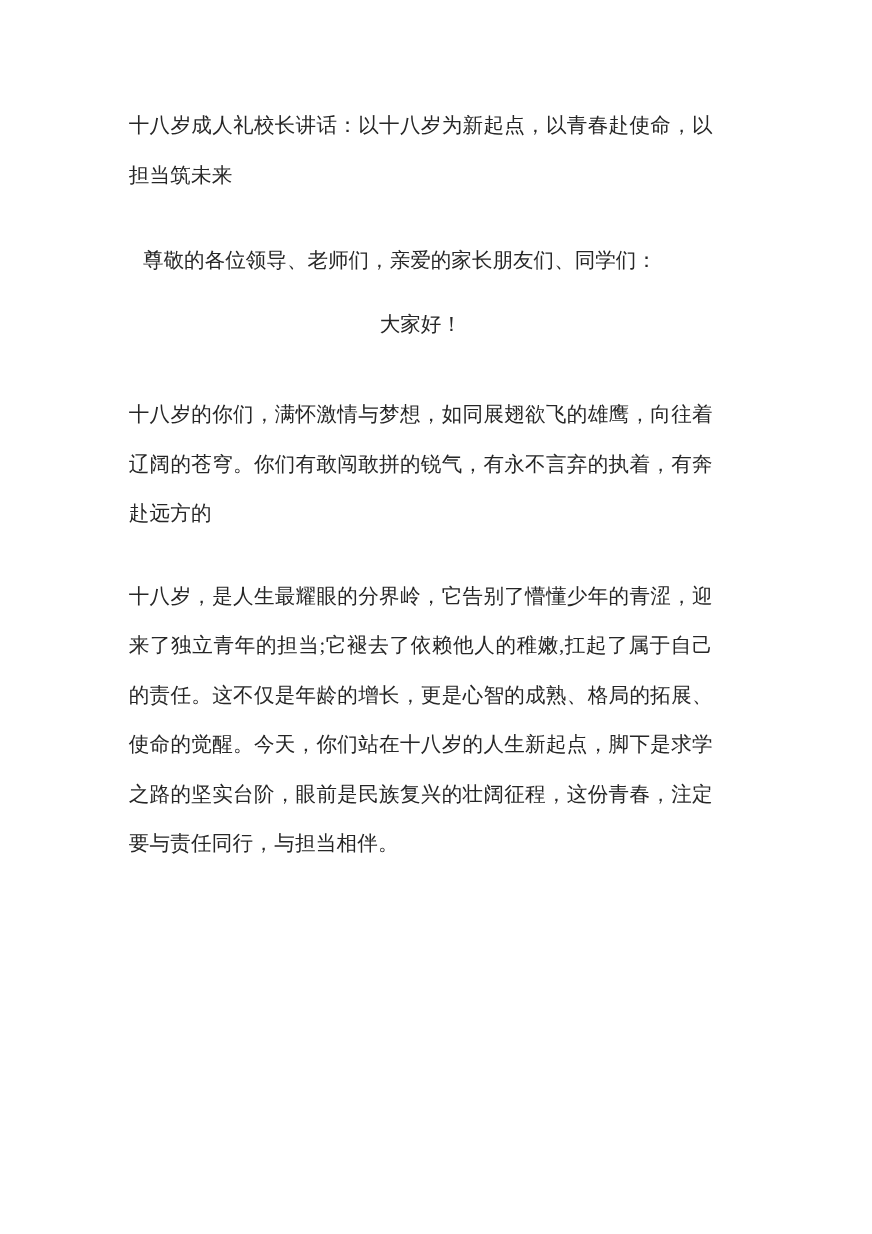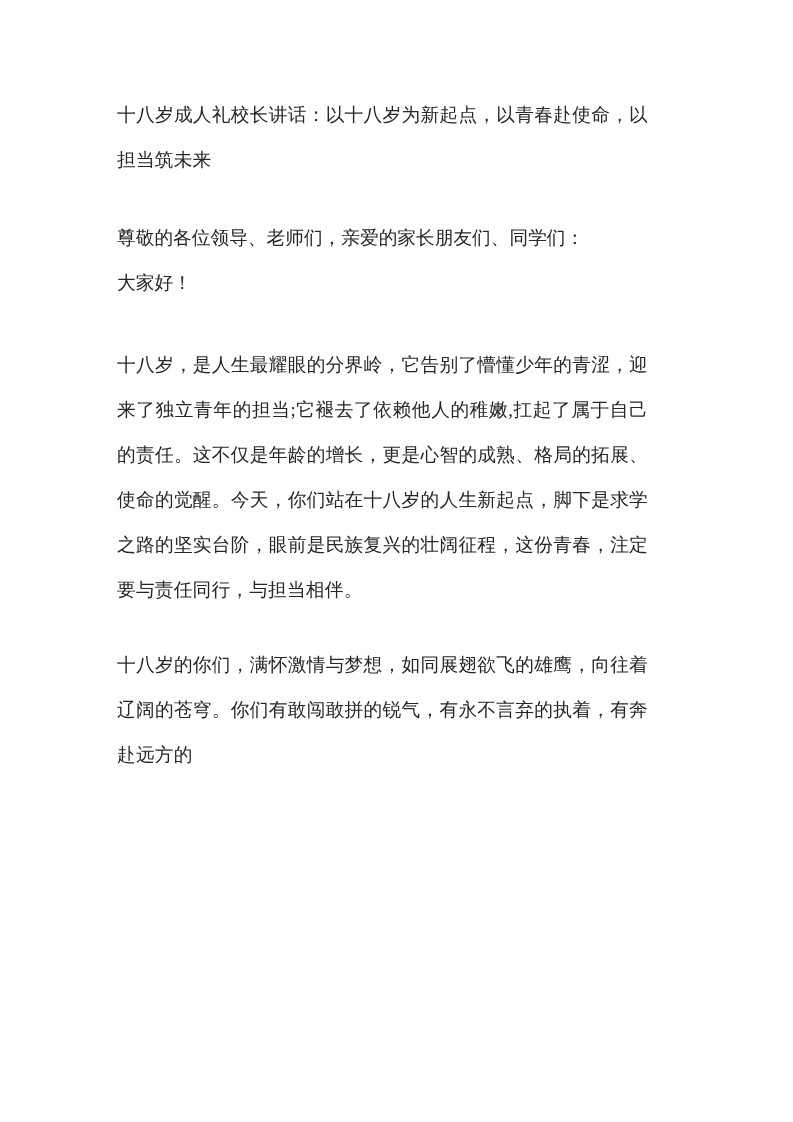--- a/index.html
+++ b/index.html
@@ -24,37 +24,37 @@
     line-height: 45px;
   }
   .doc-title {
     font-size: 18.7px;
     font-weight: normal;
     margin: 0 0 33px 0;
     text-align: justify;
     letter-spacing: 0.2px;
   }
   .salutation {
-    margin: 0;
+    margin: 13px;
     text-align: justify;
   }
   .greeting {
     margin: 0 0 37px 0;
-    text-align: left;
+    text-align: center;
   }
   .para {
     margin: 0 0 30px 0;
     text-align: justify;
     letter-spacing: 0.2px;
   }
 </style>
 </head>
 <body>
 
 <div class="page">
   <h1 class="doc-title">十八岁成人礼校长讲话：以十八岁为新起点，以青春赴使命，以担当筑未来</h1>
   <p class="salutation">尊敬的各位领导、老师们，亲爱的家长朋友们、同学们：</p>
   <p class="greeting">大家好！</p>
   <div id="paragraph-container">
+      <p class="para">十八岁的你们，满怀激情与梦想，如同展翅欲飞的雄鹰，向往着辽阔的苍穹。你们有敢闯敢拼的锐气，有永不言弃的执着，有奔赴远方的</p>
       <p class="para">十八岁，是人生最耀眼的分界岭，它告别了懵懂少年的青涩，迎来了独立青年的担当;它褪去了依赖他人的稚嫩,扛起了属于自己的责任。这不仅是年龄的增长，更是心智的成熟、格局的拓展、使命的觉醒。今天，你们站在十八岁的人生新起点，脚下是求学之路的坚实台阶，眼前是民族复兴的壮阔征程，这份青春，注定要与责任同行，与担当相伴。</p>
-      <p class="para">十八岁的你们，满怀激情与梦想，如同展翅欲飞的雄鹰，向往着辽阔的苍穹。你们有敢闯敢拼的锐气，有永不言弃的执着，有奔赴远方的</p>
     </div>
 </div>
 
 </body></html>

